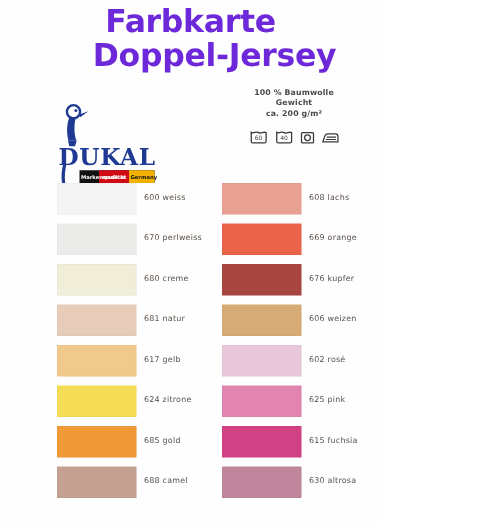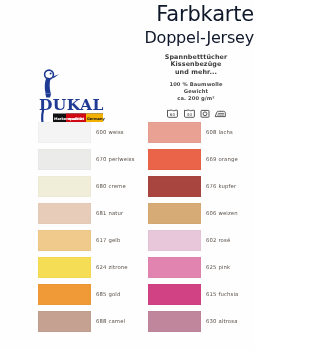--- a/index.html
+++ b/index.html
@@ -24,31 +24,30 @@
   
   .title-block {
     position: absolute;
     left: 0;
     top: 4px;
     width: 254px;
     text-align: center;
   }
   .title-line {
     font-family: "DejaVu Sans", "Liberation Sans", sans-serif;
-    font-weight: normal;
+    font-weight: bold;
     font-size: 21px;
     line-height: 21px;
     letter-spacing: -0.2px;
-    color: #0f172a;
+    color: #6d28d9;
     white-space: nowrap;
-    text-align: right;
   }
   .title-line.l2 {
     margin-top: 2px;
-    font-size: 16px;
+    font-size: 21px;
     padding-left: 32px;
   }
 
   
   .logo-block {
     position: absolute;
     left: 33px;
     top: 68px;
     width: 80px;
     height: 62px;
@@ -157,25 +156,20 @@
         <rect x="33" y="45.5" width="20" height="8.5" fill="#d00a14"></rect>
         <rect x="53" y="45.5" width="17" height="8.5" fill="#f2b100"></rect>
         <text x="21" y="51.6" font-family="'DejaVu Sans','Liberation Sans',sans-serif" font-size="3.5" font-weight="bold" fill="#ffffff">Markenqualität</text>
         <text x="35" y="51.6" font-family="'DejaVu Sans','Liberation Sans',sans-serif" font-size="3.5" font-weight="bold" fill="#ffffff">made in</text>
         <text x="54" y="51.6" font-family="'DejaVu Sans','Liberation Sans',sans-serif" font-size="3.5" font-weight="bold" fill="#111111">Germany</text>
       </g>
     </svg>
   </div>
 
   <div class="info-block">
-    <div class="info-head">
-      <div>Spannbetttücher</div>
-      <div>Kissenbezüge</div>
-      <div>und mehr...</div>
-    </div>
     <div class="info-sub">
       <div>100 % Baumwolle</div>
       <div>Gewicht</div>
       <div>ca. 200 g/m²</div>
     </div>
 
     <div class="care-row">
       <svg class="care-icon" width="13" height="11" viewBox="0 0 13 11">
         <path d="M1.5 3.2 C3.2 4.4 4.6 2.2 6.4 3.4 C8.2 4.6 9.6 2.4 11.4 3.4 L11.4 9.3 C11.4 9.9 11 10.3 10.4 10.3 L2.5 10.3 C1.9 10.3 1.5 9.9 1.5 9.3 Z" fill="none" stroke="#3a3a3a" stroke-width="0.85"></path>
         <text x="6.4" y="8.6" text-anchor="middle" font-family="'DejaVu Sans',sans-serif" font-size="4" fill="#3a3a3a">60</text>

